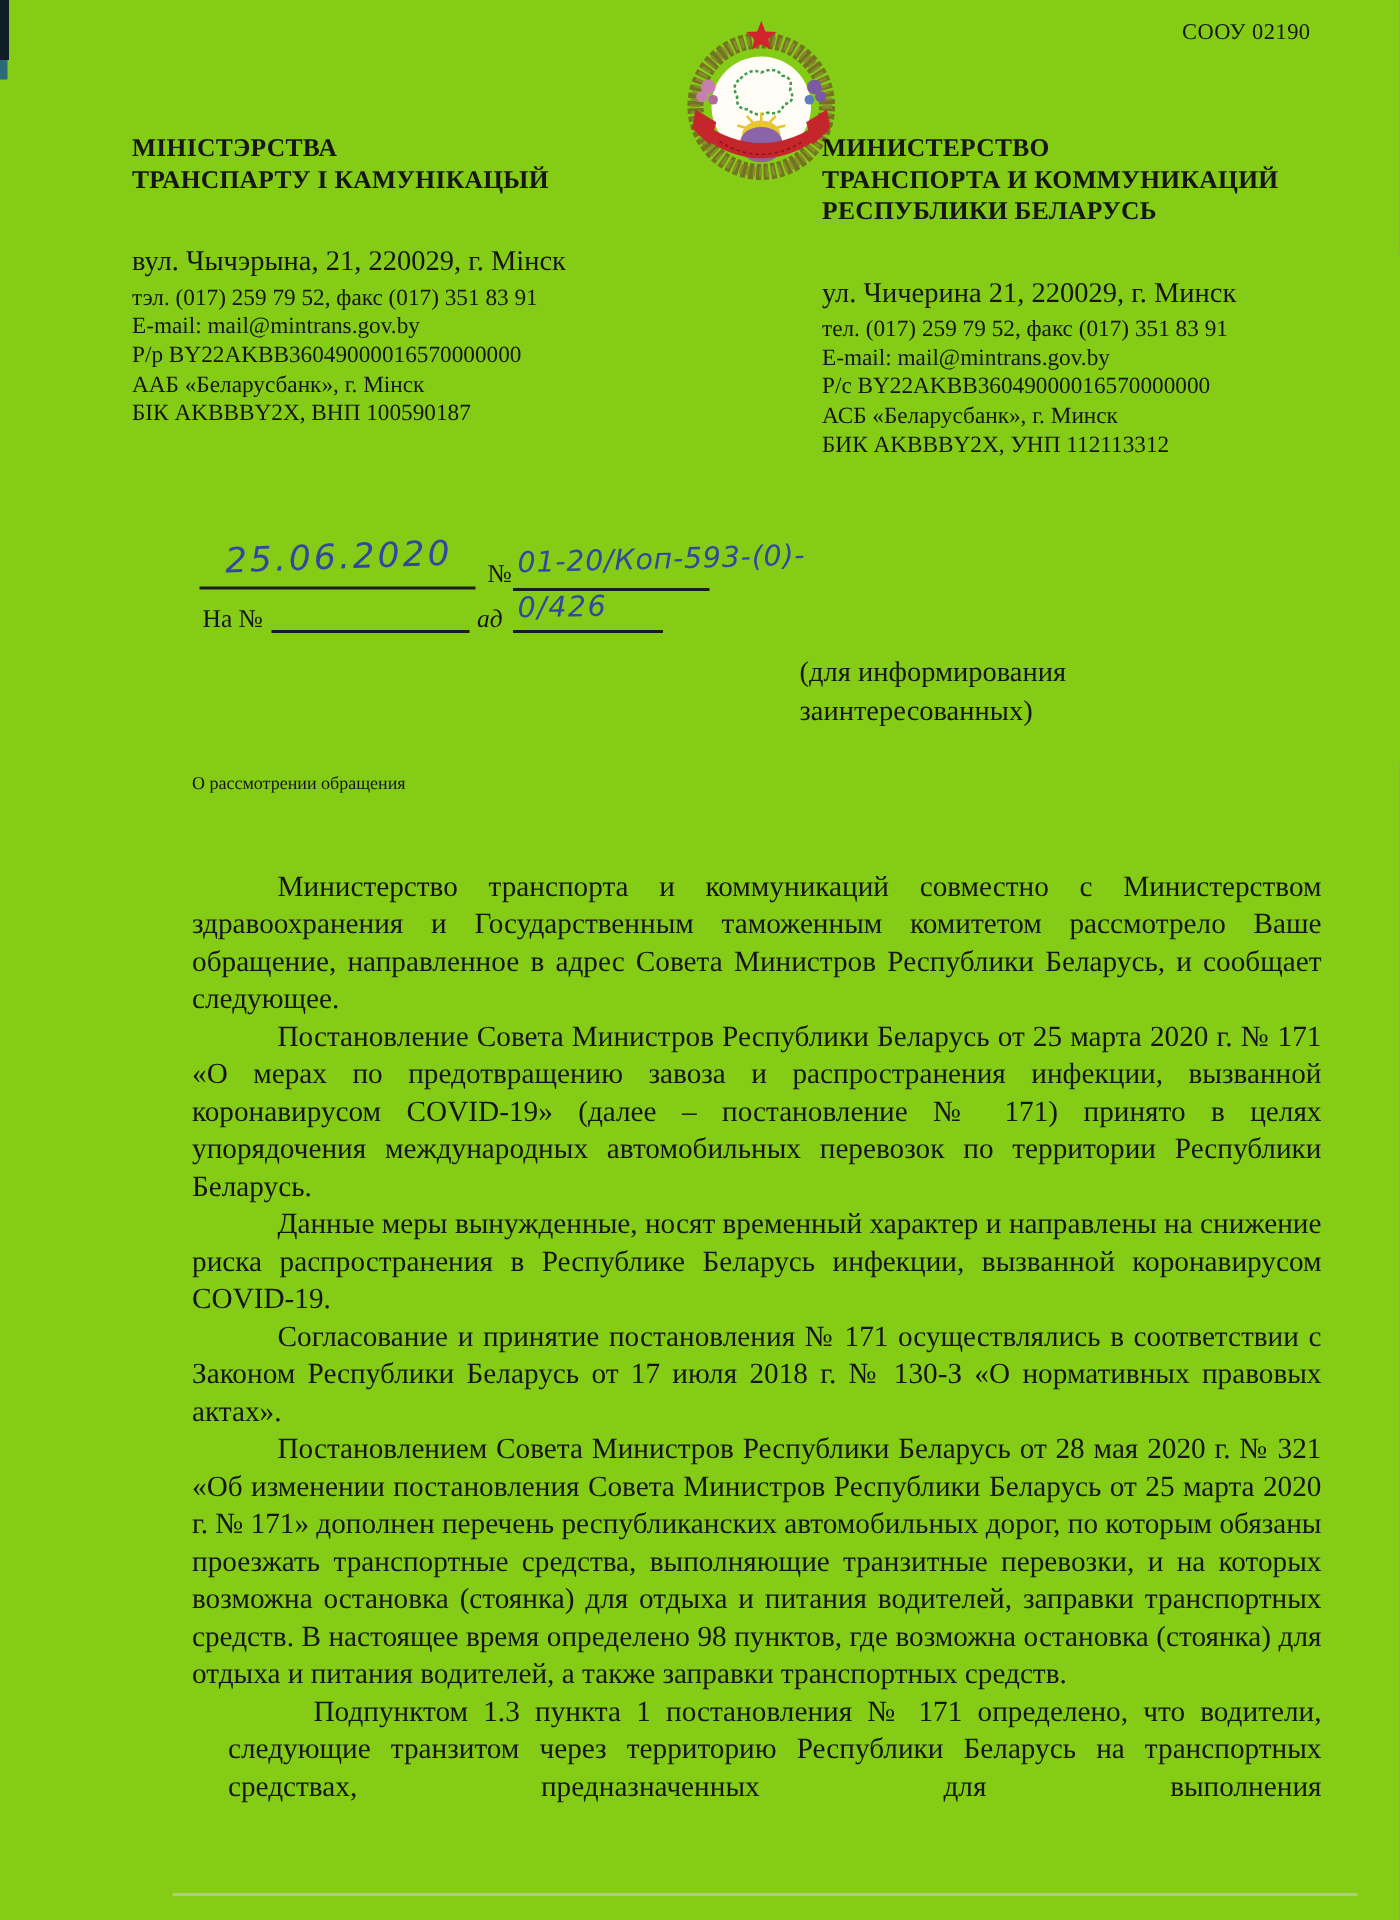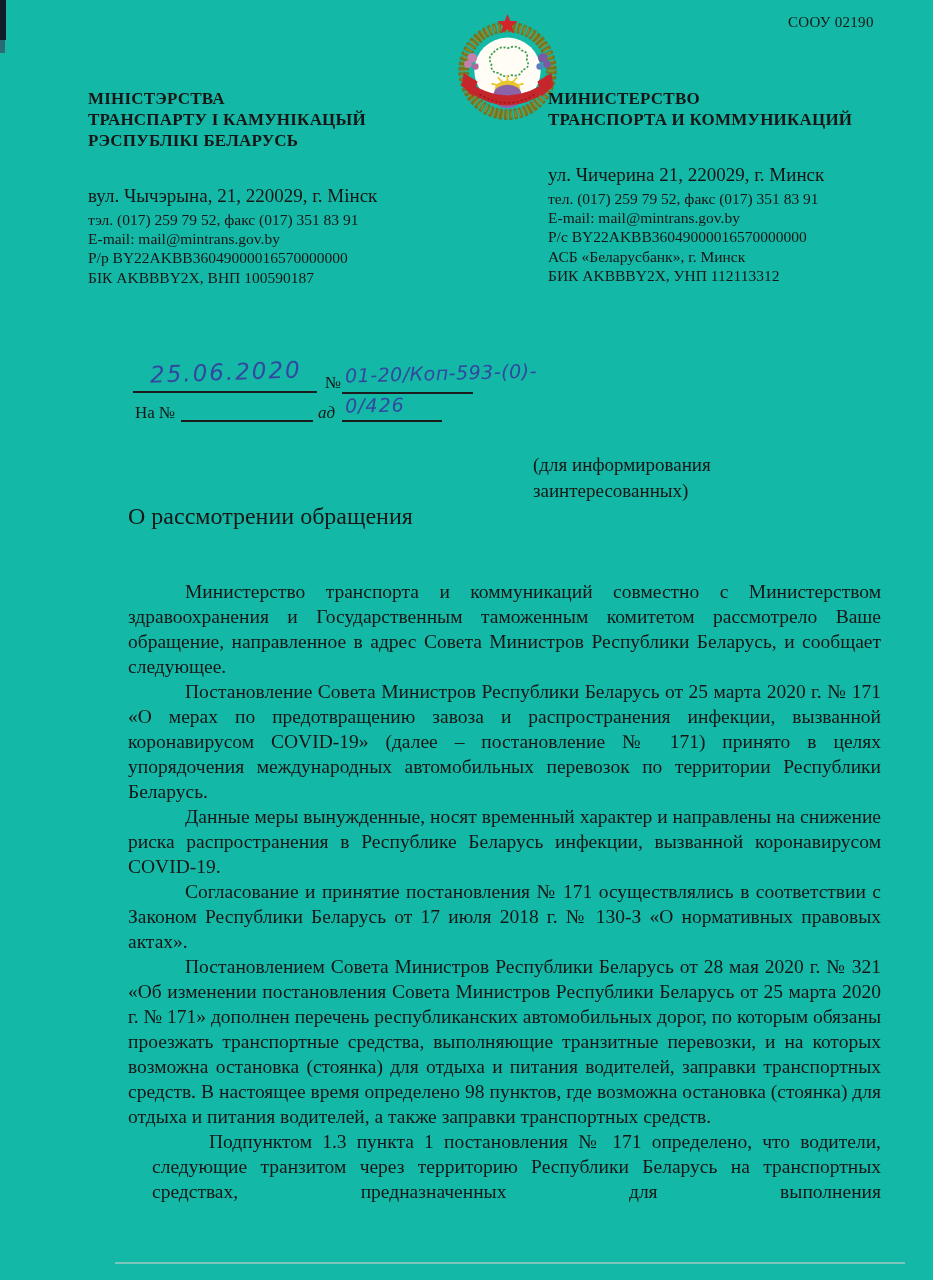--- a/index.html
+++ b/index.html
@@ -1,20 +1,20 @@
 <!DOCTYPE html>
 <html lang="ru"><head>
 <meta charset="utf-8">
 <style>
   html,body{margin:0;padding:0;background:#9a9a9a;}
   .page{
     position:relative;
     width:933px;height:1280px;
     margin:0 auto;
-    background:#14b8a6;
+    background:#84cc16;
     font-family:"Liberation Serif","DejaVu Serif",serif;
     color:#161616;
     overflow:hidden;
   }
   
   .artifact-corner{position:absolute;left:0;top:0;width:6px;height:40px;background:#101c26;}
   .artifact-corner2{position:absolute;left:0;top:40px;width:5px;height:13px;background:#2a6b75;}
   .artifact-bottom{position:absolute;left:115px;top:1262px;width:790px;height:2px;background:#cfcfcf;opacity:.55;}
 
   .doc-code{position:absolute;left:788px;top:14px;font-size:15px;letter-spacing:.3px;}
@@ -45,24 +45,24 @@
   .lbl-no{left:325px;top:373px;}
   .lbl-nano{left:135px;top:403px;}
   .lbl-ad{left:318px;top:403px;font-style:italic;}
   .ref-line{position:absolute;border-bottom:2px solid #1c1c1c;height:0;}
   .line-date{left:133px;top:391px;width:184px;}
   .line-no{left:342px;top:392px;width:131px;}
   .line-nano{left:181px;top:420px;width:132px;}
   .line-ad{left:342px;top:420px;width:100px;}
 
   .recipient-note{
-    position:absolute;left:533px;top:452px;width:260px;
+    position:absolute;left:533px;top:436px;width:260px;
     font-size:19px;line-height:26px;
   }
-  .subject{position:absolute;left:128px;top:503px;font-size:24px;}
+  .subject{position:absolute;left:128px;top:515px;font-size:12px;}
 
   
   .body-text{
     position:absolute;left:128px;top:579px;width:753px;
     font-size:19.5px;line-height:25px;
     text-align:justify;
   }
   .body-text p{margin:0;text-indent:57px;}
   .body-text p.cut{ text-align-last:justify;margin-left:24px; }
 </style>
@@ -101,37 +101,38 @@
     <path d="M9 56 L22 64 L18 78 L7 68 z" fill="#c4262c"></path>
     <path d="M91 56 L78 64 L82 78 L93 68 z" fill="#c4262c"></path>
     <path d="M10 62 Q50 92 90 62 L87 73 Q50 100 13 73 z" fill="#c4262c"></path>
     <path d="M24 76 Q50 92 76 76" fill="none" stroke="#8c1418" stroke-width="1" stroke-dasharray="2 2"></path>
   </svg>
 
   <div class="lh-col lh-left">
     <div class="lh-title">
       <span class="lh-line">МІНІСТЭРСТВА</span>
       <span class="lh-line">ТРАНСПАРТУ І КАМУНІКАЦЫЙ</span>
-      <span class="lh-line">РЭСПУБЛІКІ БЕЛАРУСЬ</span>
     </div>
     <div class="lh-addr">
       <span class="lh-line">вул. Чычэрына, 21,  220029, г. Мінск</span>
     </div>
     <div class="lh-contacts">
       <span class="lh-line">тэл. (017) 259 79 52, факс (017) 351 83 91</span>
       <span class="lh-line">E-mail: mail@mintrans.gov.by</span>
       <span class="lh-line">Р/р BY22AKBB36049000016570000000</span>
+      <span class="lh-line">ААБ «Беларусбанк», г. Мінск</span>
       <span class="lh-line">БІК AKBBBY2X, ВНП 100590187</span>
     </div>
   </div>
 
   <div class="lh-col lh-right">
     <div class="lh-title">
       <span class="lh-line">МИНИСТЕРСТВО</span>
       <span class="lh-line">ТРАНСПОРТА И КОММУНИКАЦИЙ</span>
+      <span class="lh-line">РЕСПУБЛИКИ БЕЛАРУСЬ</span>
     </div>
     <div class="lh-addr">
       <span class="lh-line">ул. Чичерина 21, 220029, г. Минск</span>
     </div>
     <div class="lh-contacts">
       <span class="lh-line">тел. (017) 259 79 52, факс (017) 351 83 91</span>
       <span class="lh-line">E-mail: mail@mintrans.gov.by</span>
       <span class="lh-line">Р/с BY22AKBB36049000016570000000</span>
       <span class="lh-line">АСБ «Беларусбанк», г. Минск</span>
       <span class="lh-line">БИК AKBBBY2X, УНП 112113312</span>

